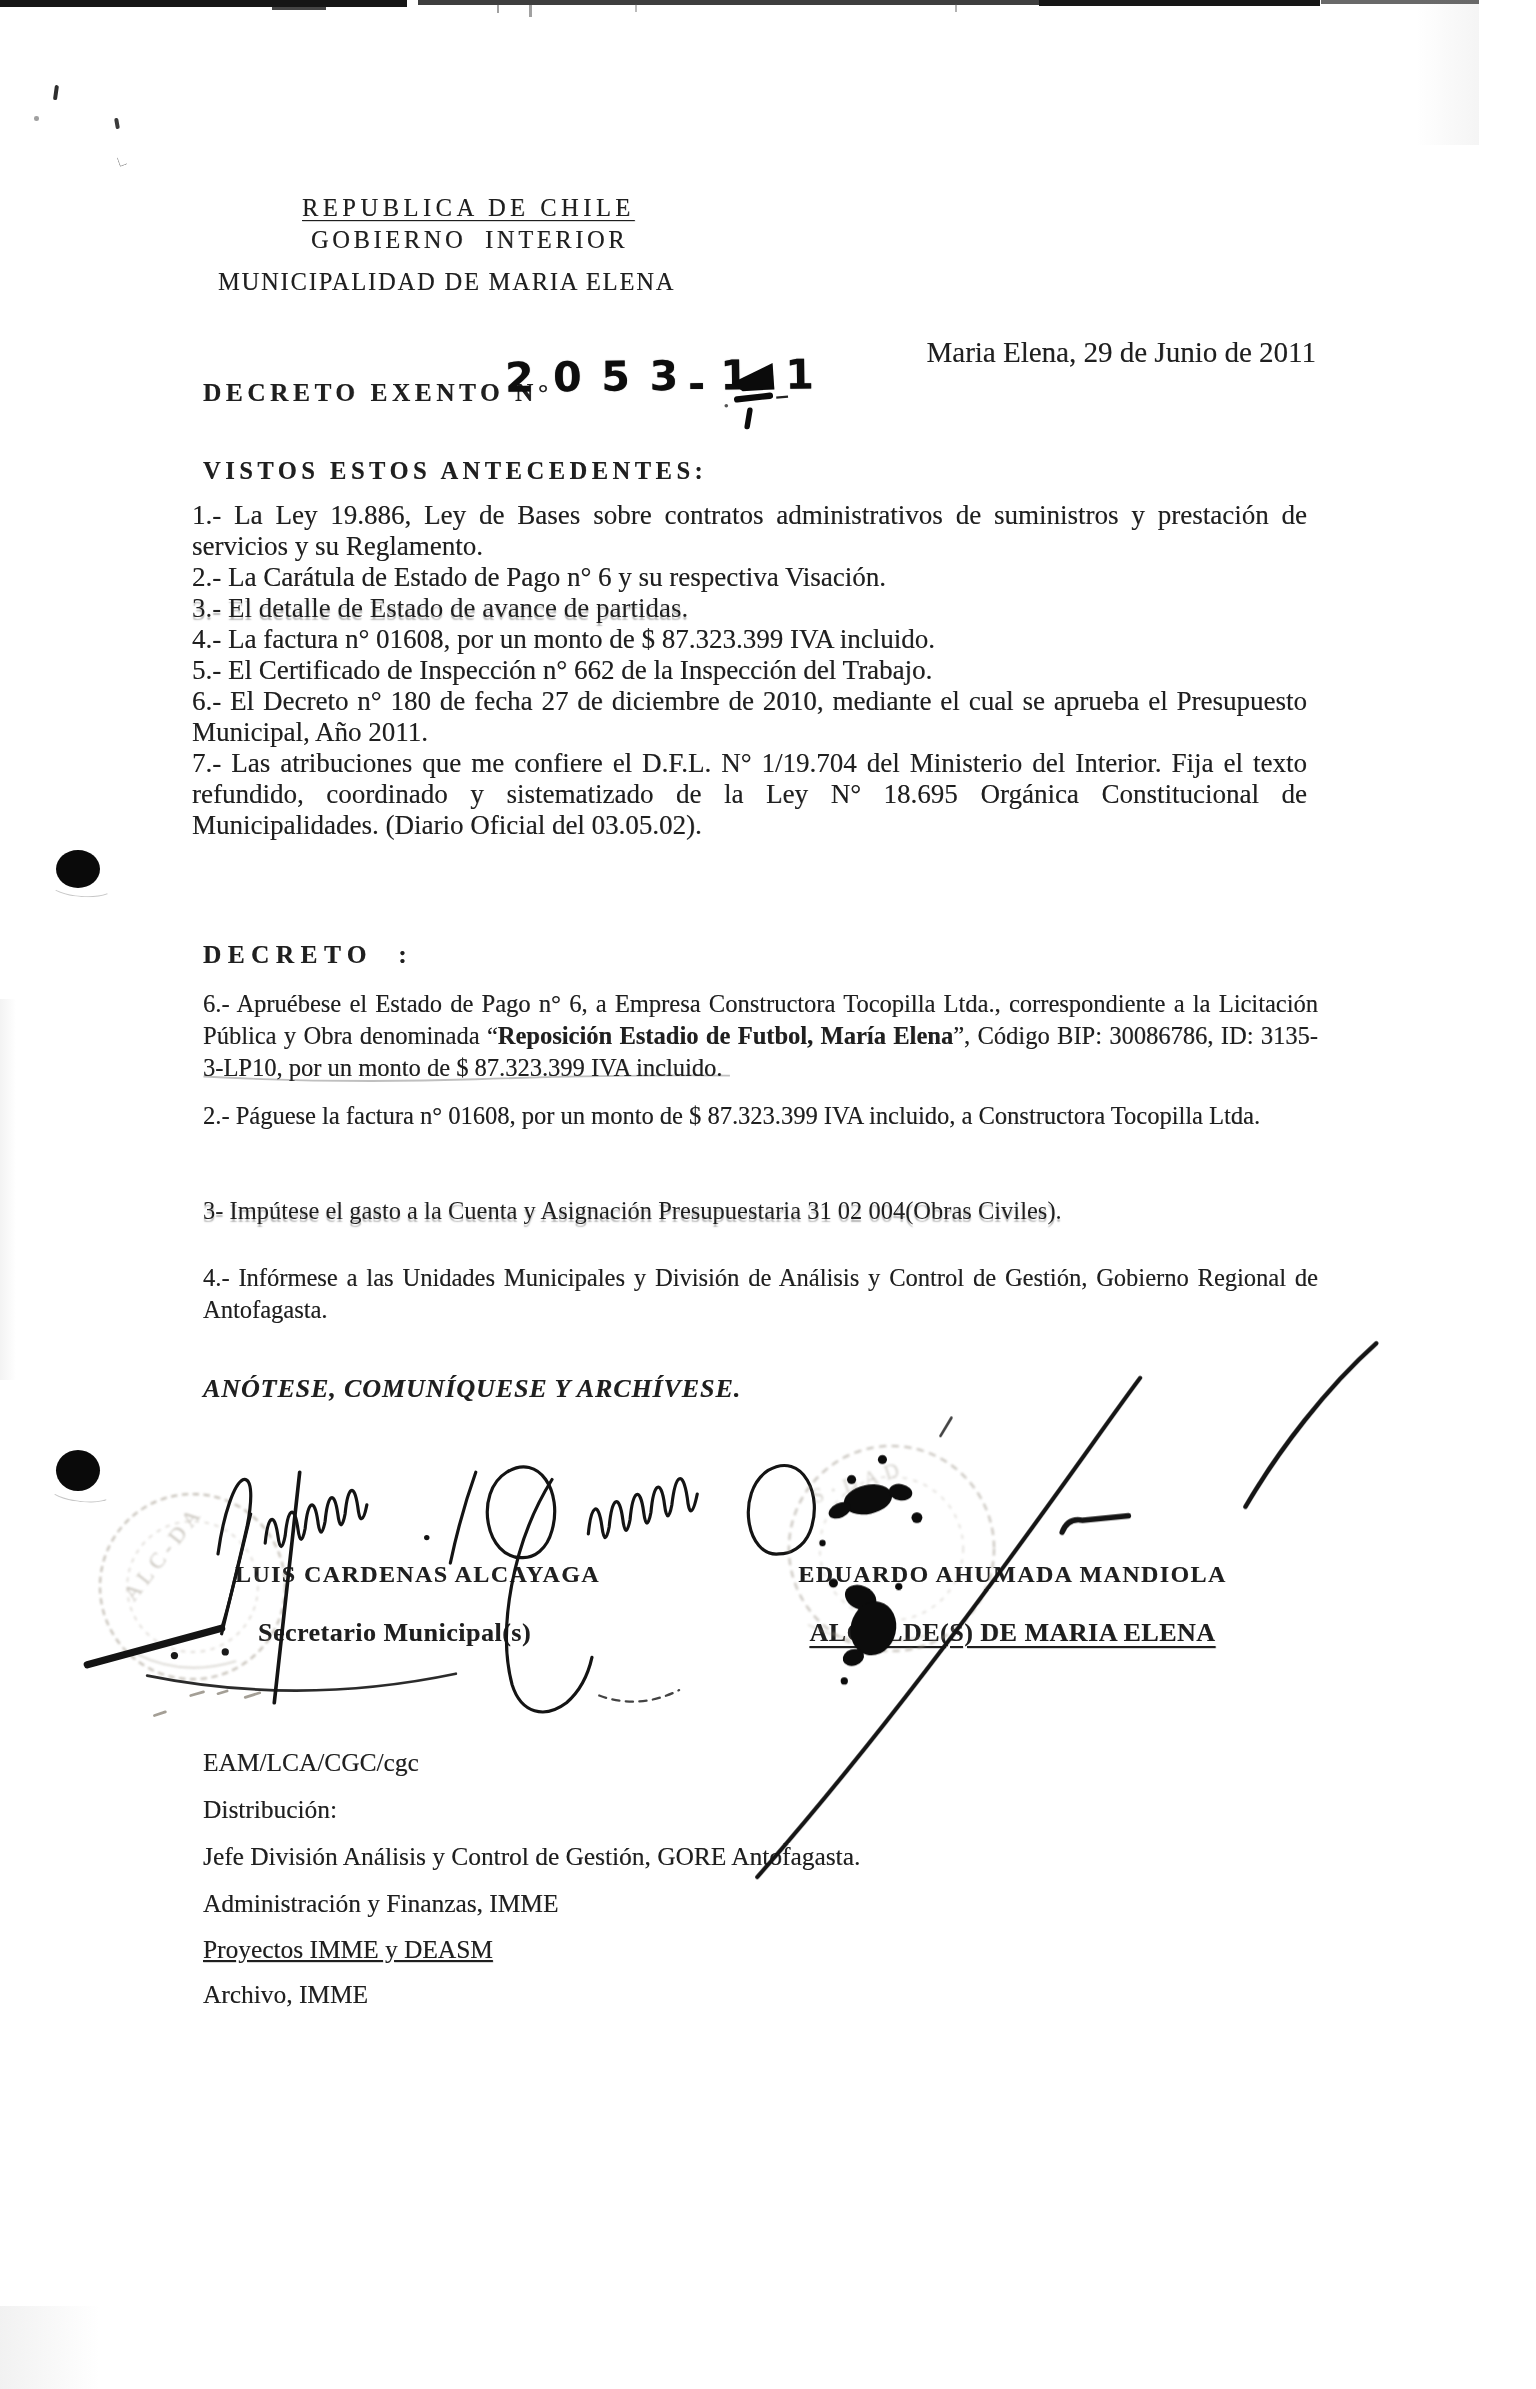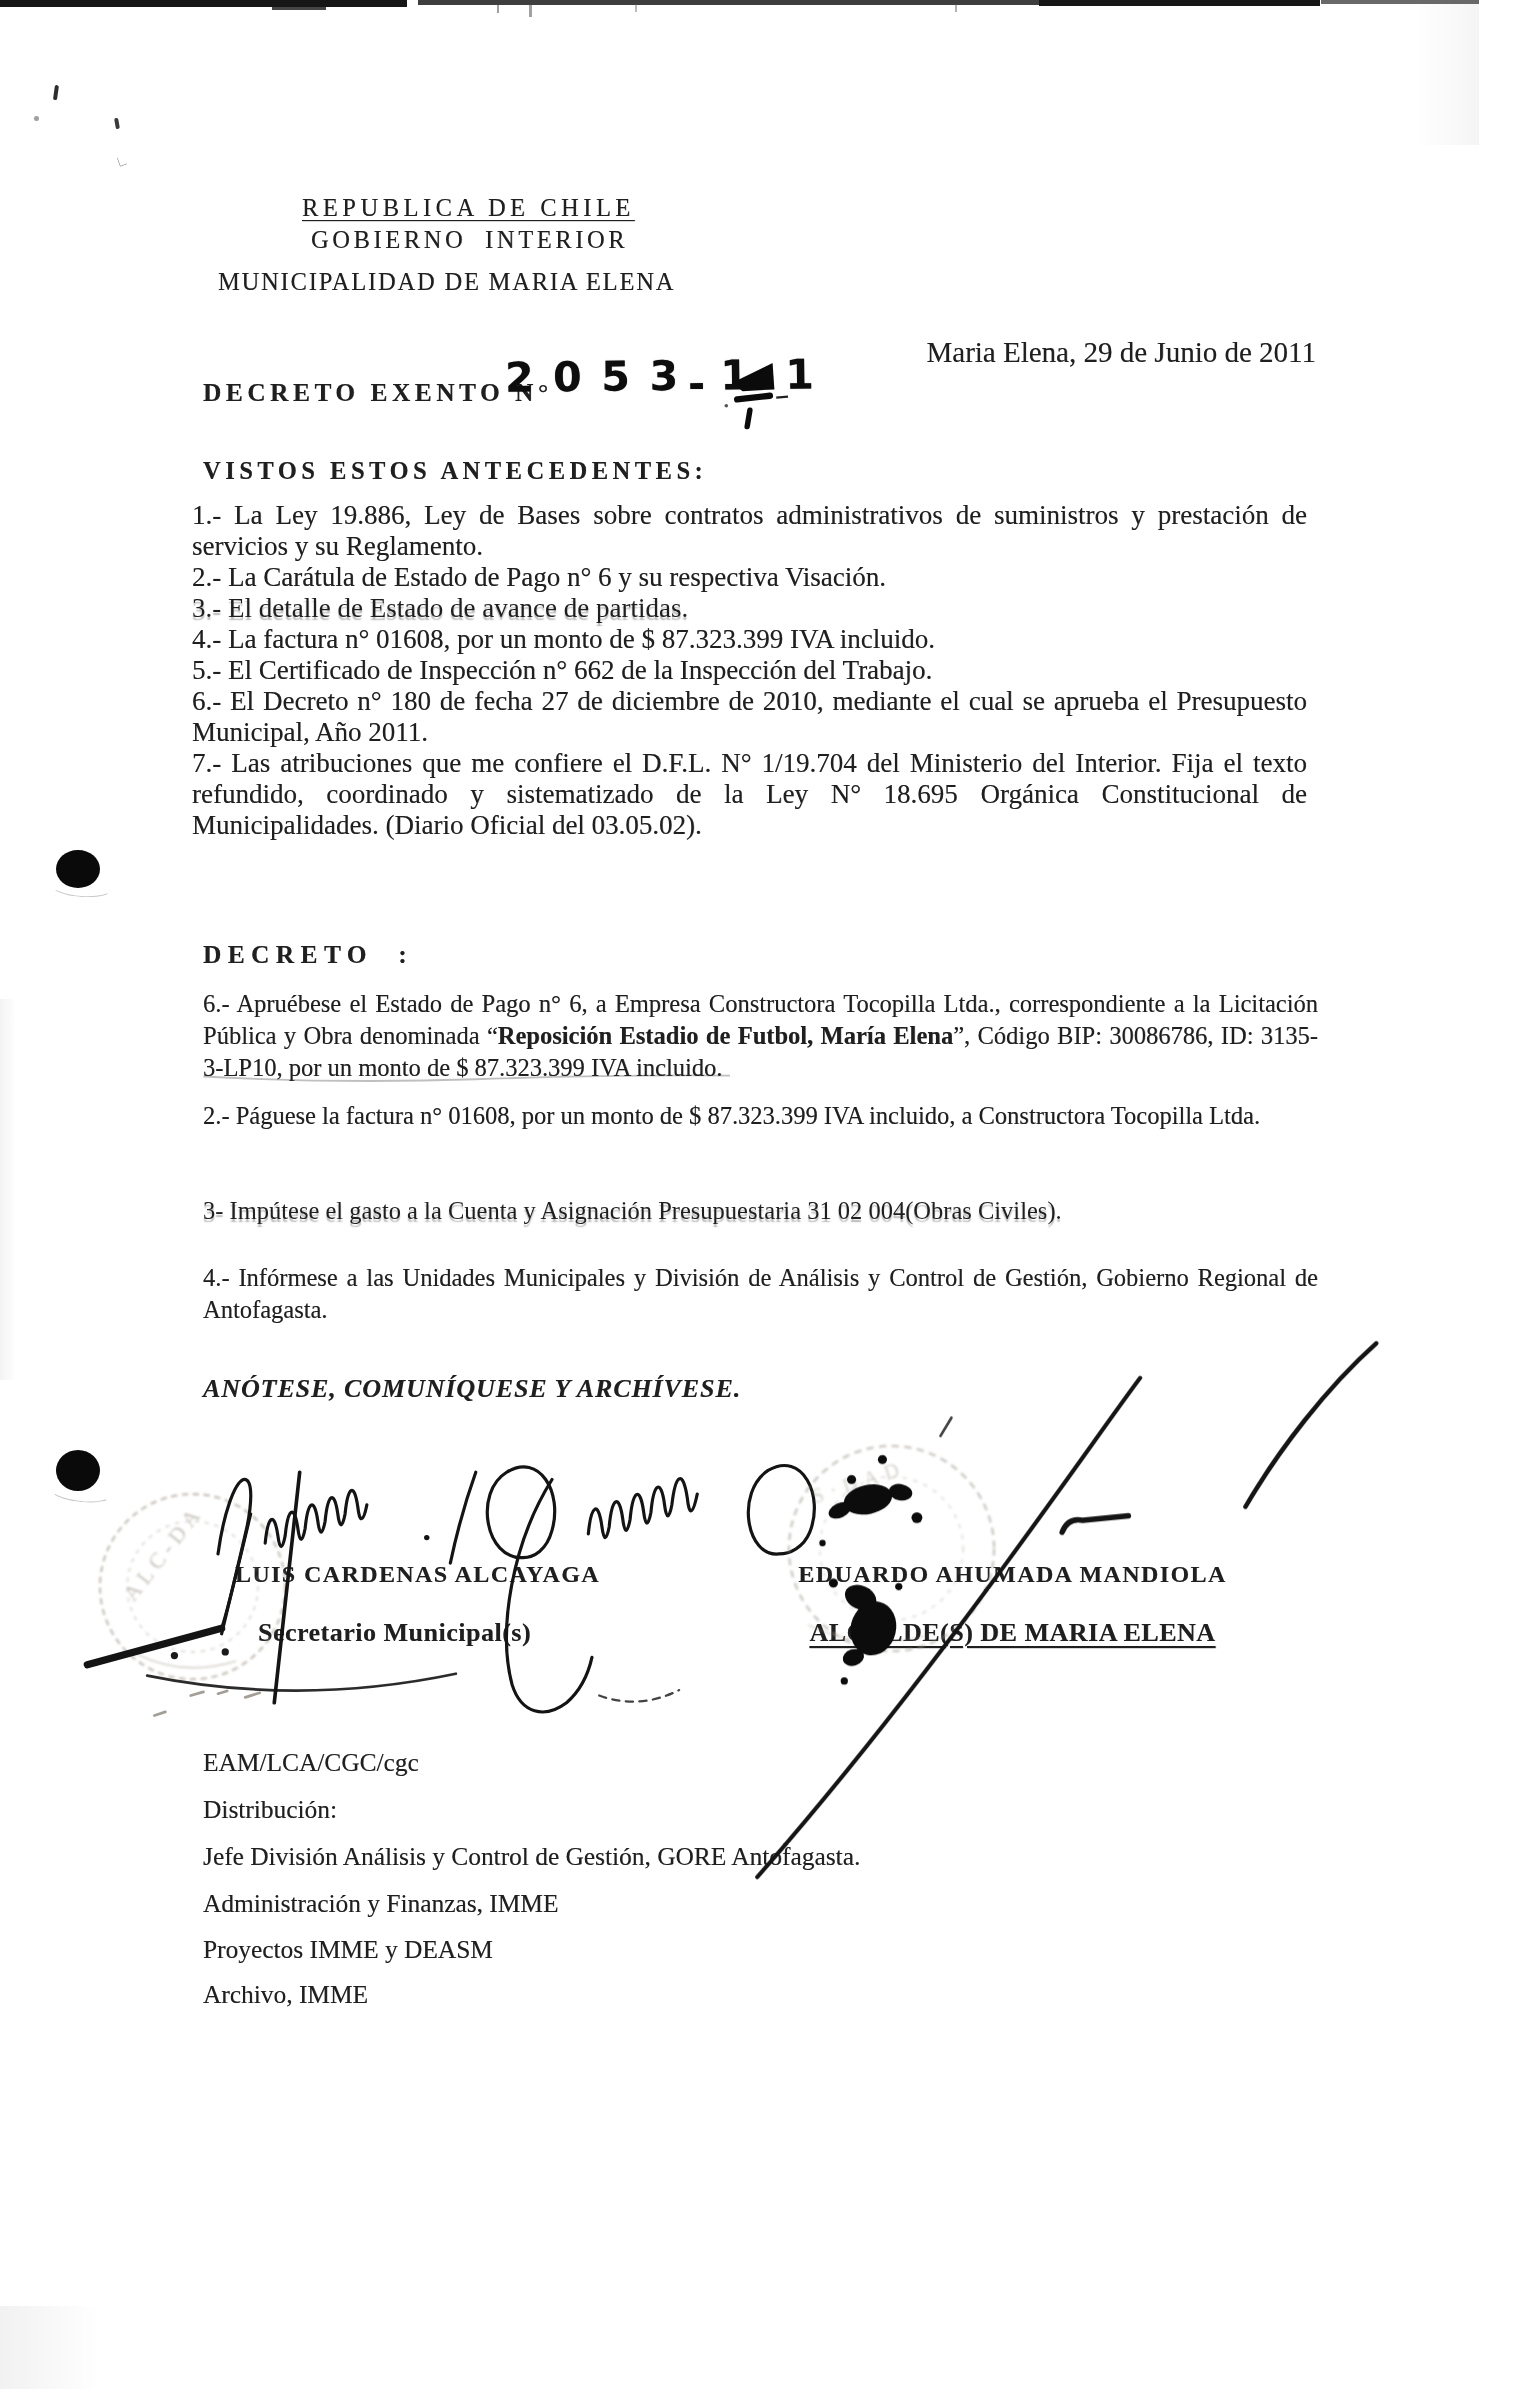--- a/index.html
+++ b/index.html
@@ -37,21 +37,21 @@
   .smear{filter:blur(0.5px);text-shadow:0 2.7px 1.4px rgba(45,45,45,0.35);}
   .closing{left:203px;top:1374px;font-size:26px;font-style:italic;font-weight:600;letter-spacing:0.9px;}
   .sig-name{font-weight:bold;font-size:24px;letter-spacing:1.4px;text-align:center;}
   .sig-title{font-weight:bold;font-size:26px;letter-spacing:0.5px;text-align:center;}
   .sigL-name{left:136px;top:1561px;width:563px;}
   .sigL-title{left:136px;top:1618px;width:517px;}
   .sigR-name{left:754px;top:1561px;width:517px;}
   .sigR-title{left:754px;top:1618px;width:517px;text-decoration:underline;text-decoration-thickness:1.8px;text-underline-offset:4.5px;}
   .foot{left:203px;font-size:25.4px;}
   .f-initials{top:1748px;} .f-label{top:1795px;}
-  .f-0{top:1842px;} .f-1{top:1889px;} .f-2{top:1935px;} .f-3{top:1980px;}
+  .f-0{top:1842px;} .f-1{top:1889px;} .f-2{top:1935px;text-decoration:underline;} .f-3{top:1980px;}
   
   .hole{position:absolute;background:#0a0a0a;border-radius:50%;}
   .hole-arc{position:absolute;width:60px;height:18px;border-radius:50%;border:1.8px solid transparent;border-bottom:1.8px solid #9a9a9a;opacity:.55;}
   .overlay{position:absolute;left:0;top:0;pointer-events:none;}
   .speck{position:absolute;border-radius:1.8px;}
 </style>
 </head>
 <body>
 
 <div class="page">

